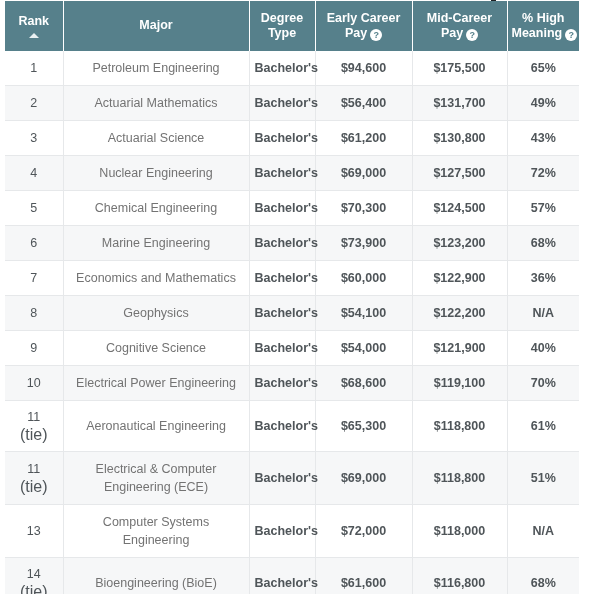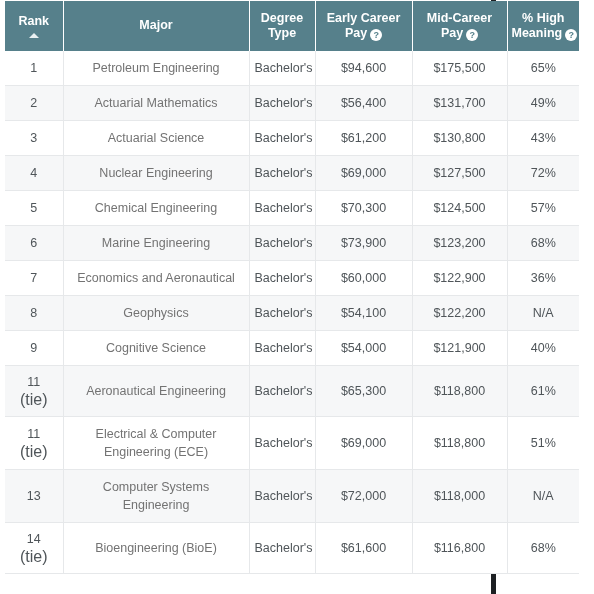--- a/index.html
+++ b/index.html
@@ -141,20 +141,21 @@
     font-size: 12.5px;
     line-height: 18px;
     display: inline-block;
   }
 
   td.cell-degree,
   td.cell-early,
   td.cell-mid,
   td.cell-meaning {
     color: #4f5559;
+    font-weight: bold;
   }
 
   
   col.c-rank    { width: 58px; }
   col.c-major   { width: 186px; }
   col.c-degree  { width: 66px; }
   col.c-early   { width: 97px; }
   col.c-mid     { width: 95px; }
   col.c-meaning { width: 72px; }
 </style>
@@ -258,21 +259,21 @@
           <tr>
             <td class="cell-rank"><span>6</span></td>
             <td class="cell-major"><a class="major-link" href="#">Marine Engineering</a></td>
             <td class="cell-degree">Bachelor's</td>
             <td class="cell-early">$73,900</td>
             <td class="cell-mid">$123,200</td>
             <td class="cell-meaning">68%</td>
           </tr>
           <tr>
             <td class="cell-rank"><span>7</span></td>
-            <td class="cell-major"><a class="major-link" href="#">Economics and Aeronautical</a></td>
+            <td class="cell-major"><a class="major-link" href="#">Economics and Mathematics</a></td>
             <td class="cell-degree">Bachelor's</td>
             <td class="cell-early">$60,000</td>
             <td class="cell-mid">$122,900</td>
             <td class="cell-meaning">36%</td>
           </tr>
           <tr>
             <td class="cell-rank"><span>8</span></td>
             <td class="cell-major"><a class="major-link" href="#">Geophysics</a></td>
             <td class="cell-degree">Bachelor's</td>
             <td class="cell-early">$54,100</td>
@@ -281,20 +282,28 @@
           </tr>
           <tr>
             <td class="cell-rank"><span>9</span></td>
             <td class="cell-major"><a class="major-link" href="#">Cognitive Science</a></td>
             <td class="cell-degree">Bachelor's</td>
             <td class="cell-early">$54,000</td>
             <td class="cell-mid">$121,900</td>
             <td class="cell-meaning">40%</td>
           </tr>
           <tr>
+            <td class="cell-rank"><span>10</span></td>
+            <td class="cell-major"><a class="major-link" href="#">Electrical Power Engineering</a></td>
+            <td class="cell-degree">Bachelor's</td>
+            <td class="cell-early">$68,600</td>
+            <td class="cell-mid">$119,100</td>
+            <td class="cell-meaning">70%</td>
+          </tr>
+          <tr>
             <td class="cell-rank"><span>11</span><span class="rank-tie">(tie)</span></td>
             <td class="cell-major"><a class="major-link" href="#">Aeronautical Engineering</a></td>
             <td class="cell-degree">Bachelor's</td>
             <td class="cell-early">$65,300</td>
             <td class="cell-mid">$118,800</td>
             <td class="cell-meaning">61%</td>
           </tr>
           <tr>
             <td class="cell-rank"><span>11</span><span class="rank-tie">(tie)</span></td>
             <td class="cell-major"><a class="major-link" href="#">Electrical &amp; Computer Engineering (ECE)</a></td>

